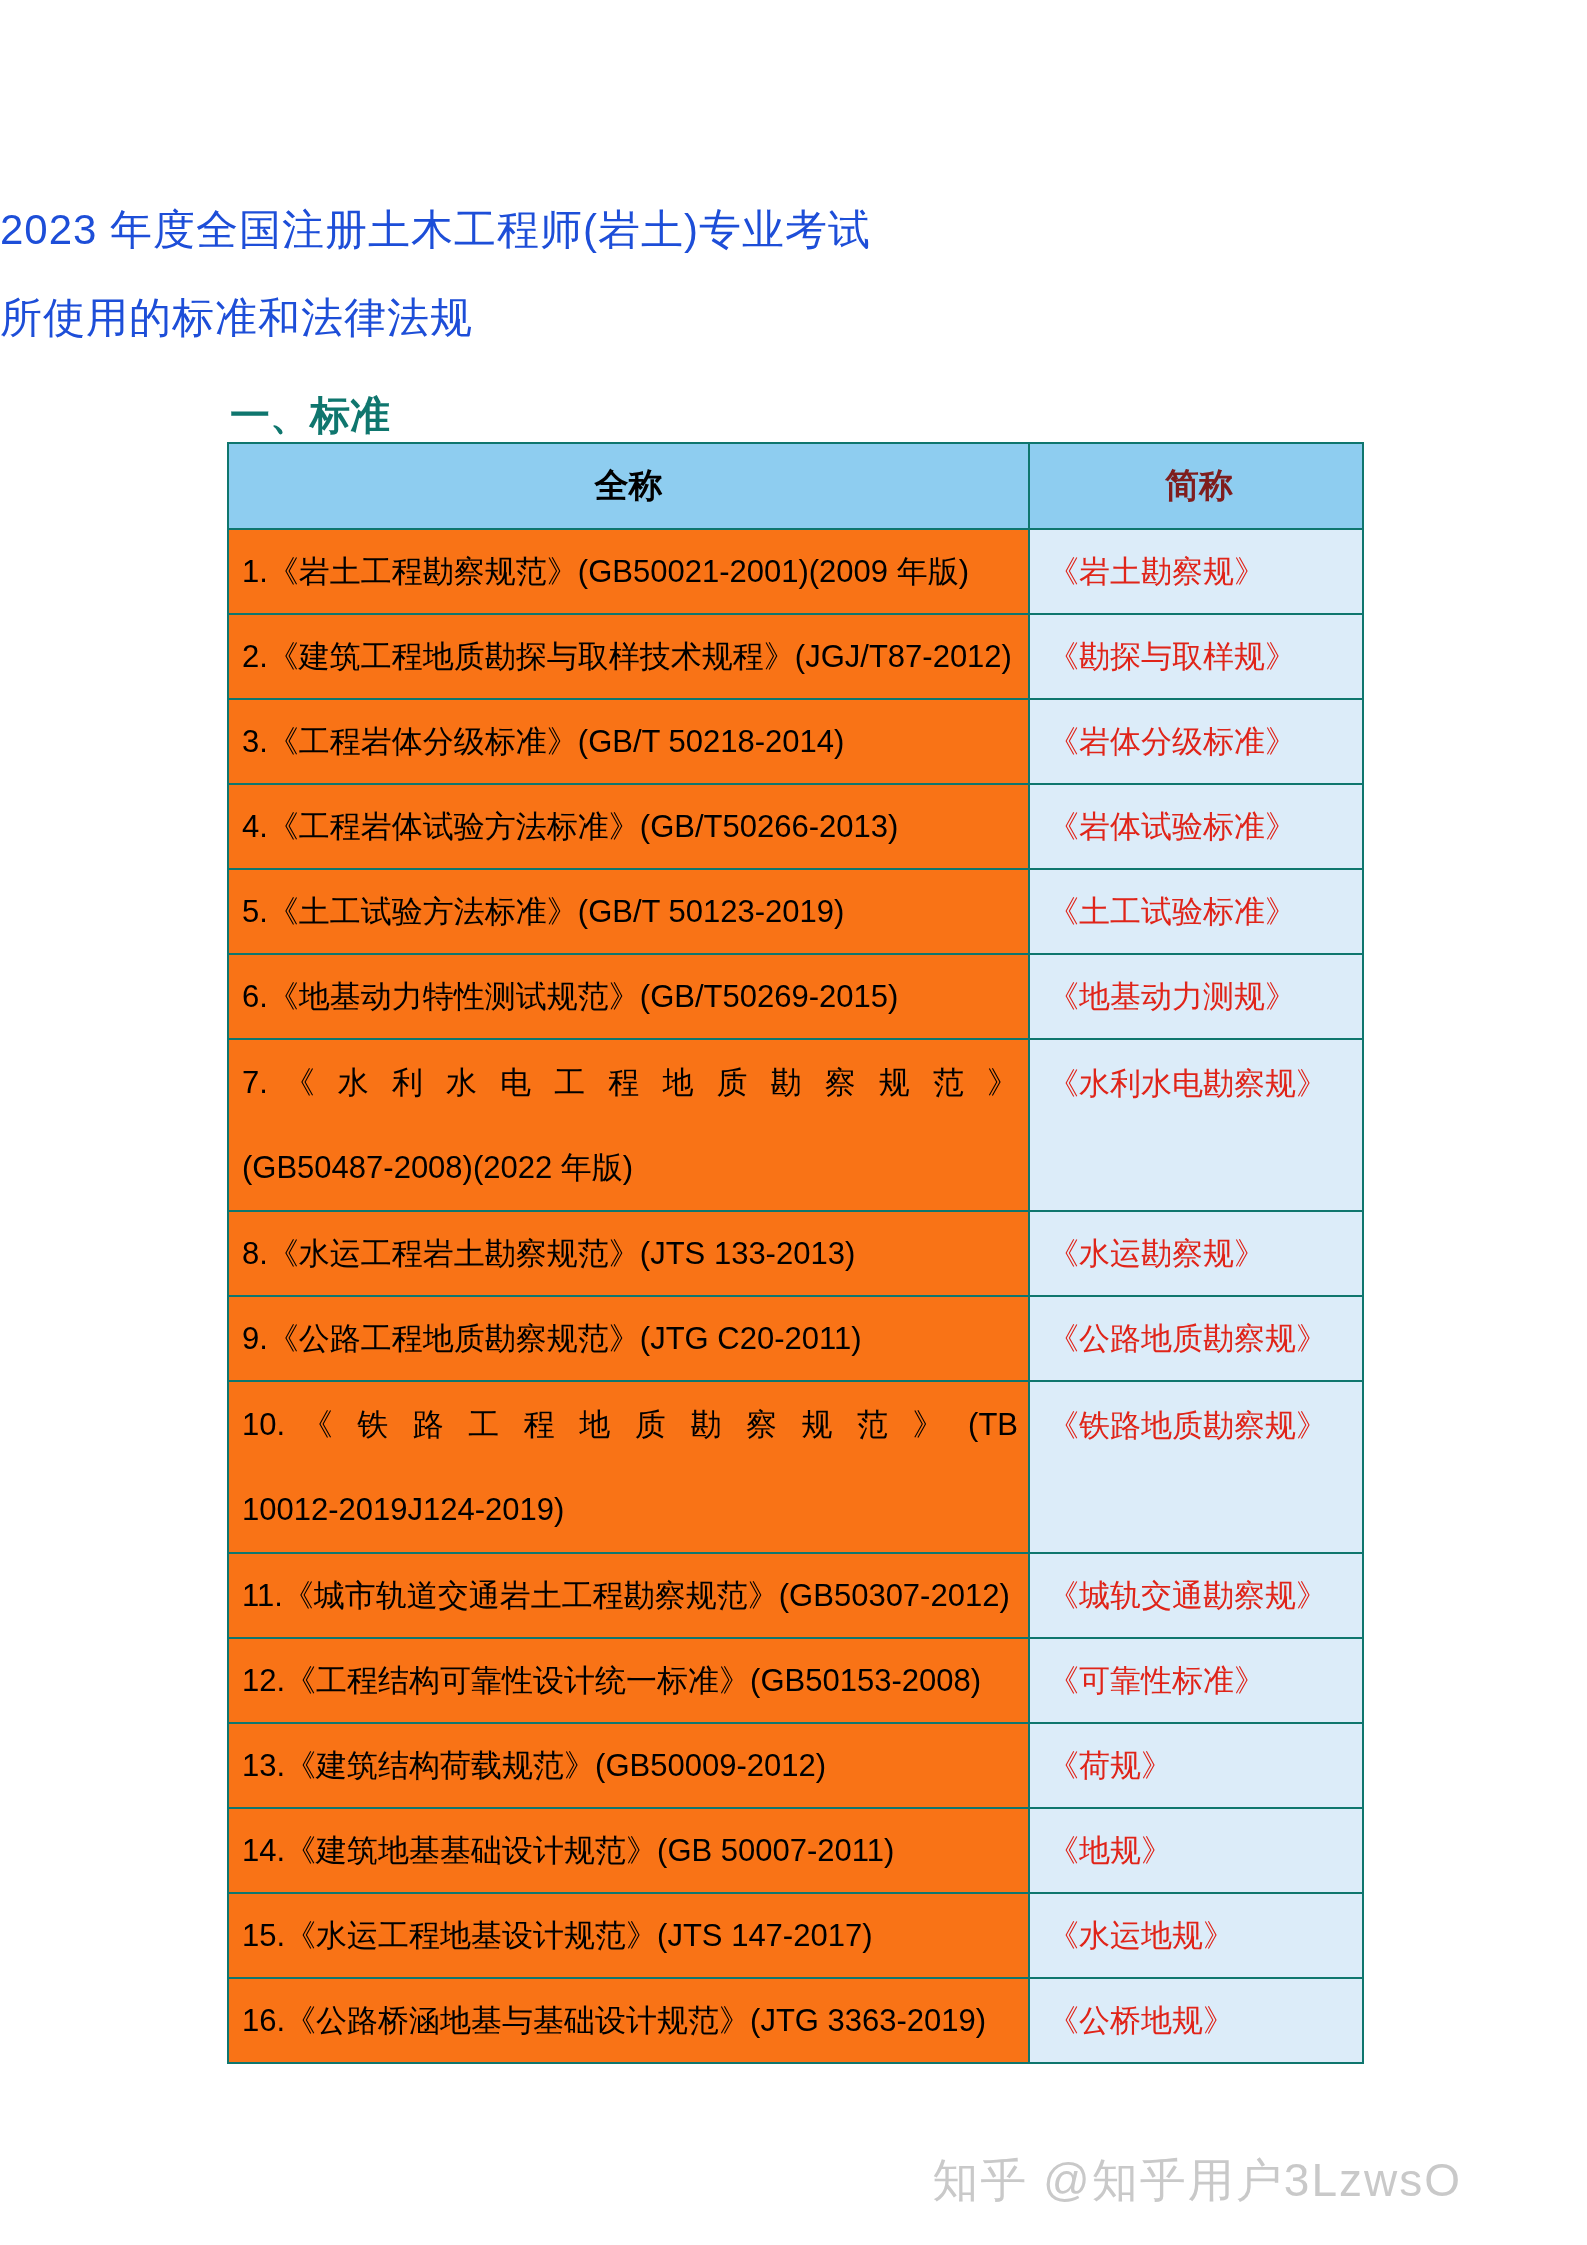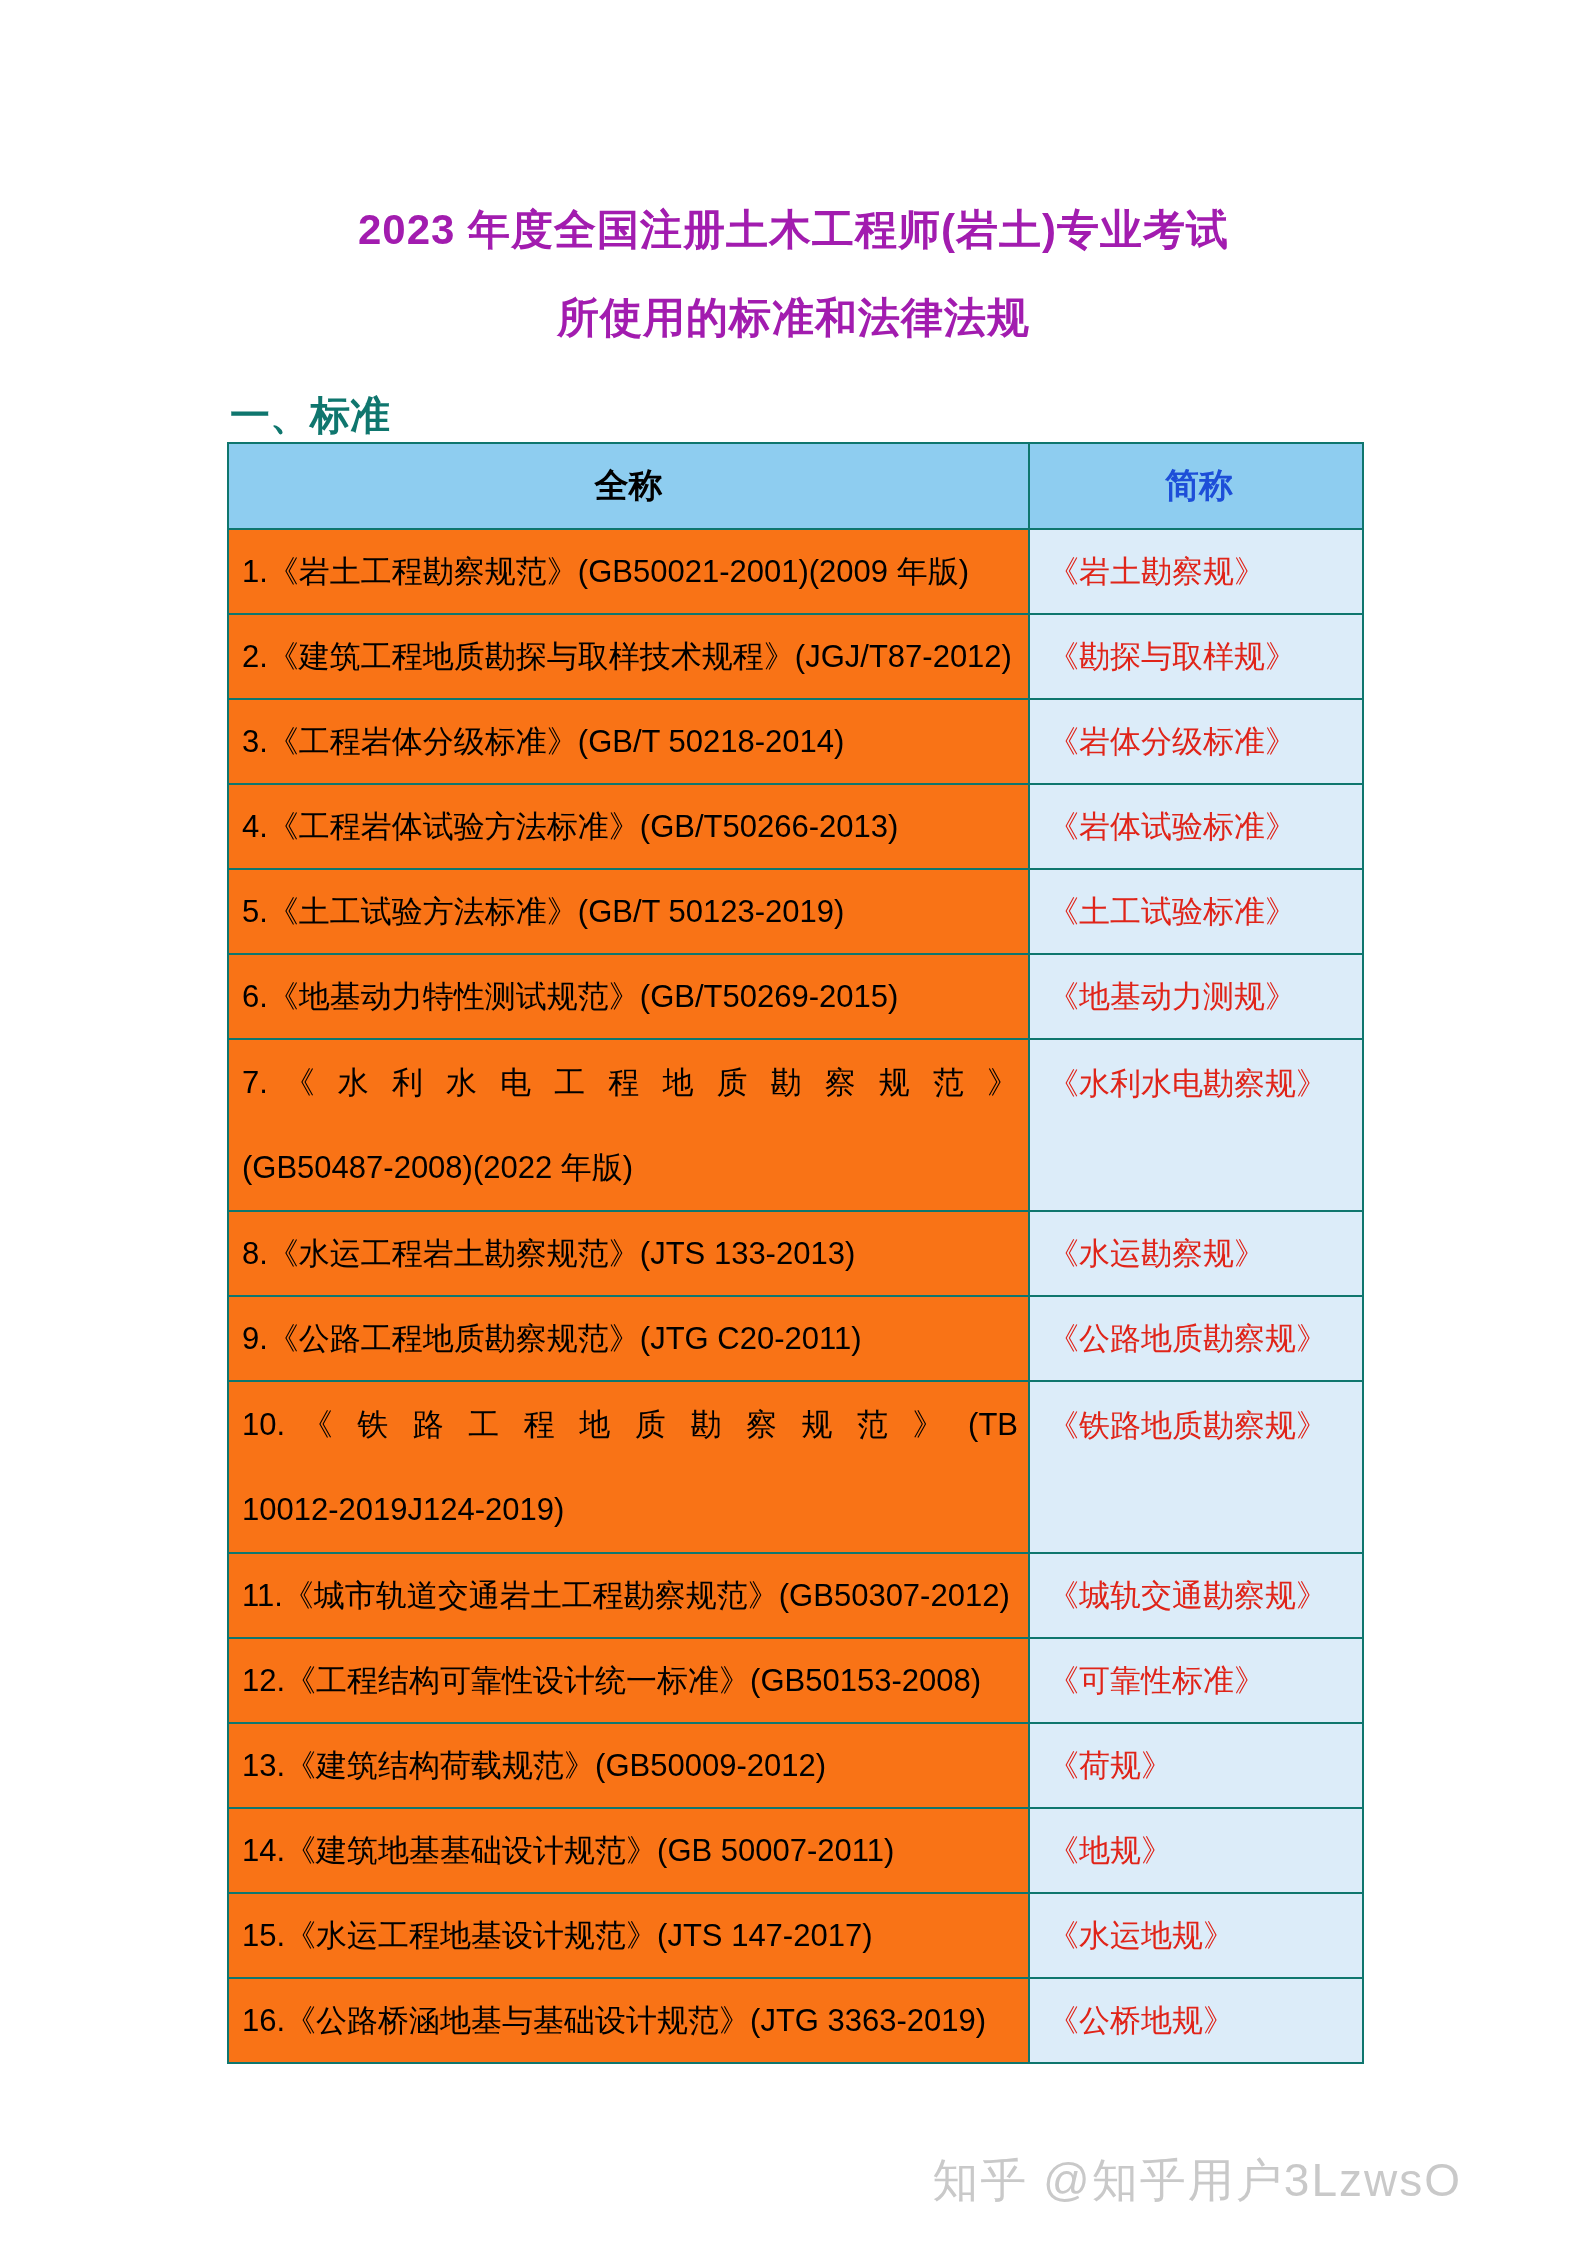--- a/index.html
+++ b/index.html
@@ -5,23 +5,23 @@
   html,body { margin:0; padding:0; background:#ffffff; }
   .page {
     position:relative;
     width:1587px; height:2245px;
     background:#ffffff;
     font-family:"Liberation Sans","DejaVu Sans",sans-serif;
     overflow:hidden;
   }
   .title-line {
     position:absolute; left:0; width:100%;
-    text-align:center;
-    color:#a21caf;
-    font-size:42px; font-weight:bold;
+    text-align:left;
+    color:#1d4ed8;
+    font-size:42px; font-weight:normal;
     letter-spacing:1px;
   }
   .title-line.first { top:202px; }
   .title-line.second { top:290px; }
   .section-heading {
     position:absolute; left:230px; top:388px;
     color:#0f766e;
     font-size:40px; font-weight:bold;
   }
   table.standards-table {
@@ -34,21 +34,21 @@
     border:2px solid #0f766e;
     overflow:hidden;
   }
   .standards-table thead th {
     height:82px;
     background:#8ecdf0;
     font-size:34px; font-weight:bold;
     text-align:center; vertical-align:middle;
   }
   .th-full { color:#000000; }
-  .th-abbr { color:#1d4ed8;padding-left:7px; }
+  .th-abbr { color:#7f1d1d;padding-left:7px; }
   .td-full {
     background:#f97316; color:#000000;
     font-size:31px;
     padding:0 10px 0 13px;
     vertical-align:middle;
     text-align:left;
   }
   .td-abbr {
     background:#dcecf9; color:#e02419;
     font-size:31px;

